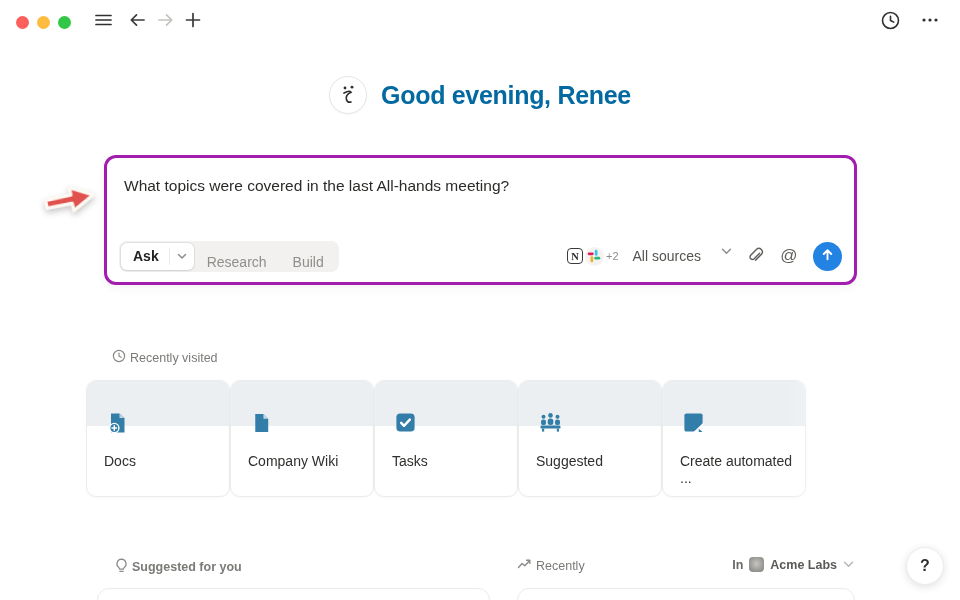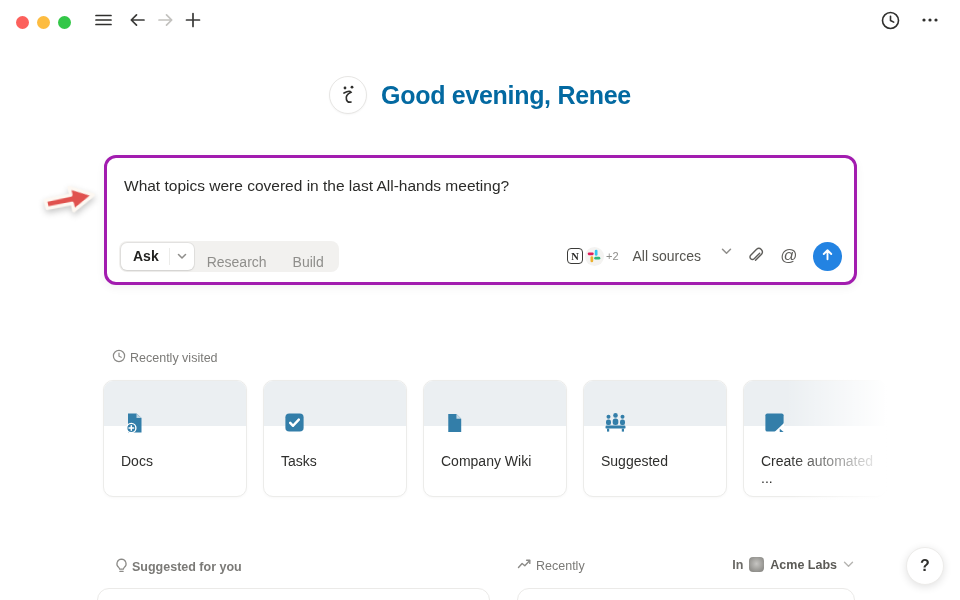--- a/index.html
+++ b/index.html
@@ -49,21 +49,21 @@
   .send-btn { width:29px; height:29px; border-radius:50%; display:flex;
     align-items:center; justify-content:center; margin-left:2px; }
 
   .red-arrow { position:absolute; left:42px; top:182px; transform:rotate(-9deg);
     filter:drop-shadow(0 3px 3px rgba(0,0,0,.22)); }
 
   .section-label { position:absolute; display:flex; align-items:center; gap:4px;
     font-size:12.5px; color:#7b7a77; }
   .rv-label-row { left:112px; top:349px; }
 
-  .cards-row { position:absolute; left:103px; top:380px; display:flex; gap:16px; }
+  .cards-row { position:absolute; left:86px; top:380px; display:flex; }
   .rv-card { position:relative; width:144px; height:117px; background:#fff;
     border:1px solid #ececea; border-radius:10px; overflow:hidden;
     box-shadow:0 1px 3px rgba(0,0,0,.03); }
   .rv-head { height:45px; background:#ebeff2; }
   .rv-icon { position:absolute; left:19px; top:30px; }
   .rv-card-label { position:absolute; left:17px; top:72px; right:10px;
     font-size:14px; font-weight:500; color:#2f2f2d; line-height:17px; }
   .row-fade { position:absolute; left:786px; top:370px; width:174px; height:140px;
     background:linear-gradient(90deg, rgba(255,255,255,0) 0%, #ffffff 58%, #ffffff 100%);
     pointer-events:none; z-index:5; }
@@ -239,37 +239,37 @@
         <circle cx="8.3" cy="17" r="4.6" fill="#337ea9" stroke="#ffffff" stroke-width="1.4"></circle>
         <path d="M8.3 14.7v4.6M6 17h4.6" stroke="#ffffff" stroke-width="1.5" stroke-linecap="round"></path>
       </svg>
     </span>
     <div class="rv-card-label">Docs</div>
   </div>
 
   <div class="rv-card">
     <div class="rv-head"></div>
     <span class="rv-icon">
+      <svg width="23" height="24" viewBox="0 0 24 24">
+        <path d="M5.5 2.5H14l5 5v14H5.5Z" fill="#337ea9"></path>
+        <path d="M14 2.5v5h5Z" fill="#c6d9e4"></path>
+      </svg>
+    </span>
+    <div class="rv-card-label">Company Wiki</div>
+  </div>
+
+  <div class="rv-card">
+    <div class="rv-head"></div>
+    <span class="rv-icon">
       <svg width="23" height="23" viewBox="0 0 24 24">
         <rect x="2.5" y="2.5" width="19" height="19" rx="4" fill="#337ea9"></rect>
         <path d="M7.5 12.4l3 3 6-6.4" stroke="#ffffff" stroke-width="2.6" fill="none" stroke-linecap="round" stroke-linejoin="round"></path>
       </svg>
     </span>
     <div class="rv-card-label">Tasks</div>
-  </div>
-
-  <div class="rv-card">
-    <div class="rv-head"></div>
-    <span class="rv-icon">
-      <svg width="23" height="24" viewBox="0 0 24 24">
-        <path d="M5.5 2.5H14l5 5v14H5.5Z" fill="#337ea9"></path>
-        <path d="M14 2.5v5h5Z" fill="#c6d9e4"></path>
-      </svg>
-    </span>
-    <div class="rv-card-label">Company Wiki</div>
   </div>
 
   <div class="rv-card">
     <div class="rv-head"></div>
     <span class="rv-icon">
       <svg width="25" height="22" viewBox="0 0 25 22">
         <circle cx="5.5" cy="5.8" r="2" fill="#337ea9"></circle>
         <circle cx="12.5" cy="4.4" r="2.3" fill="#337ea9"></circle>
         <circle cx="19.5" cy="5.8" r="2" fill="#337ea9"></circle>
         <rect x="3" y="8.6" width="5" height="5.5" rx="2.2" fill="#337ea9"></rect>

